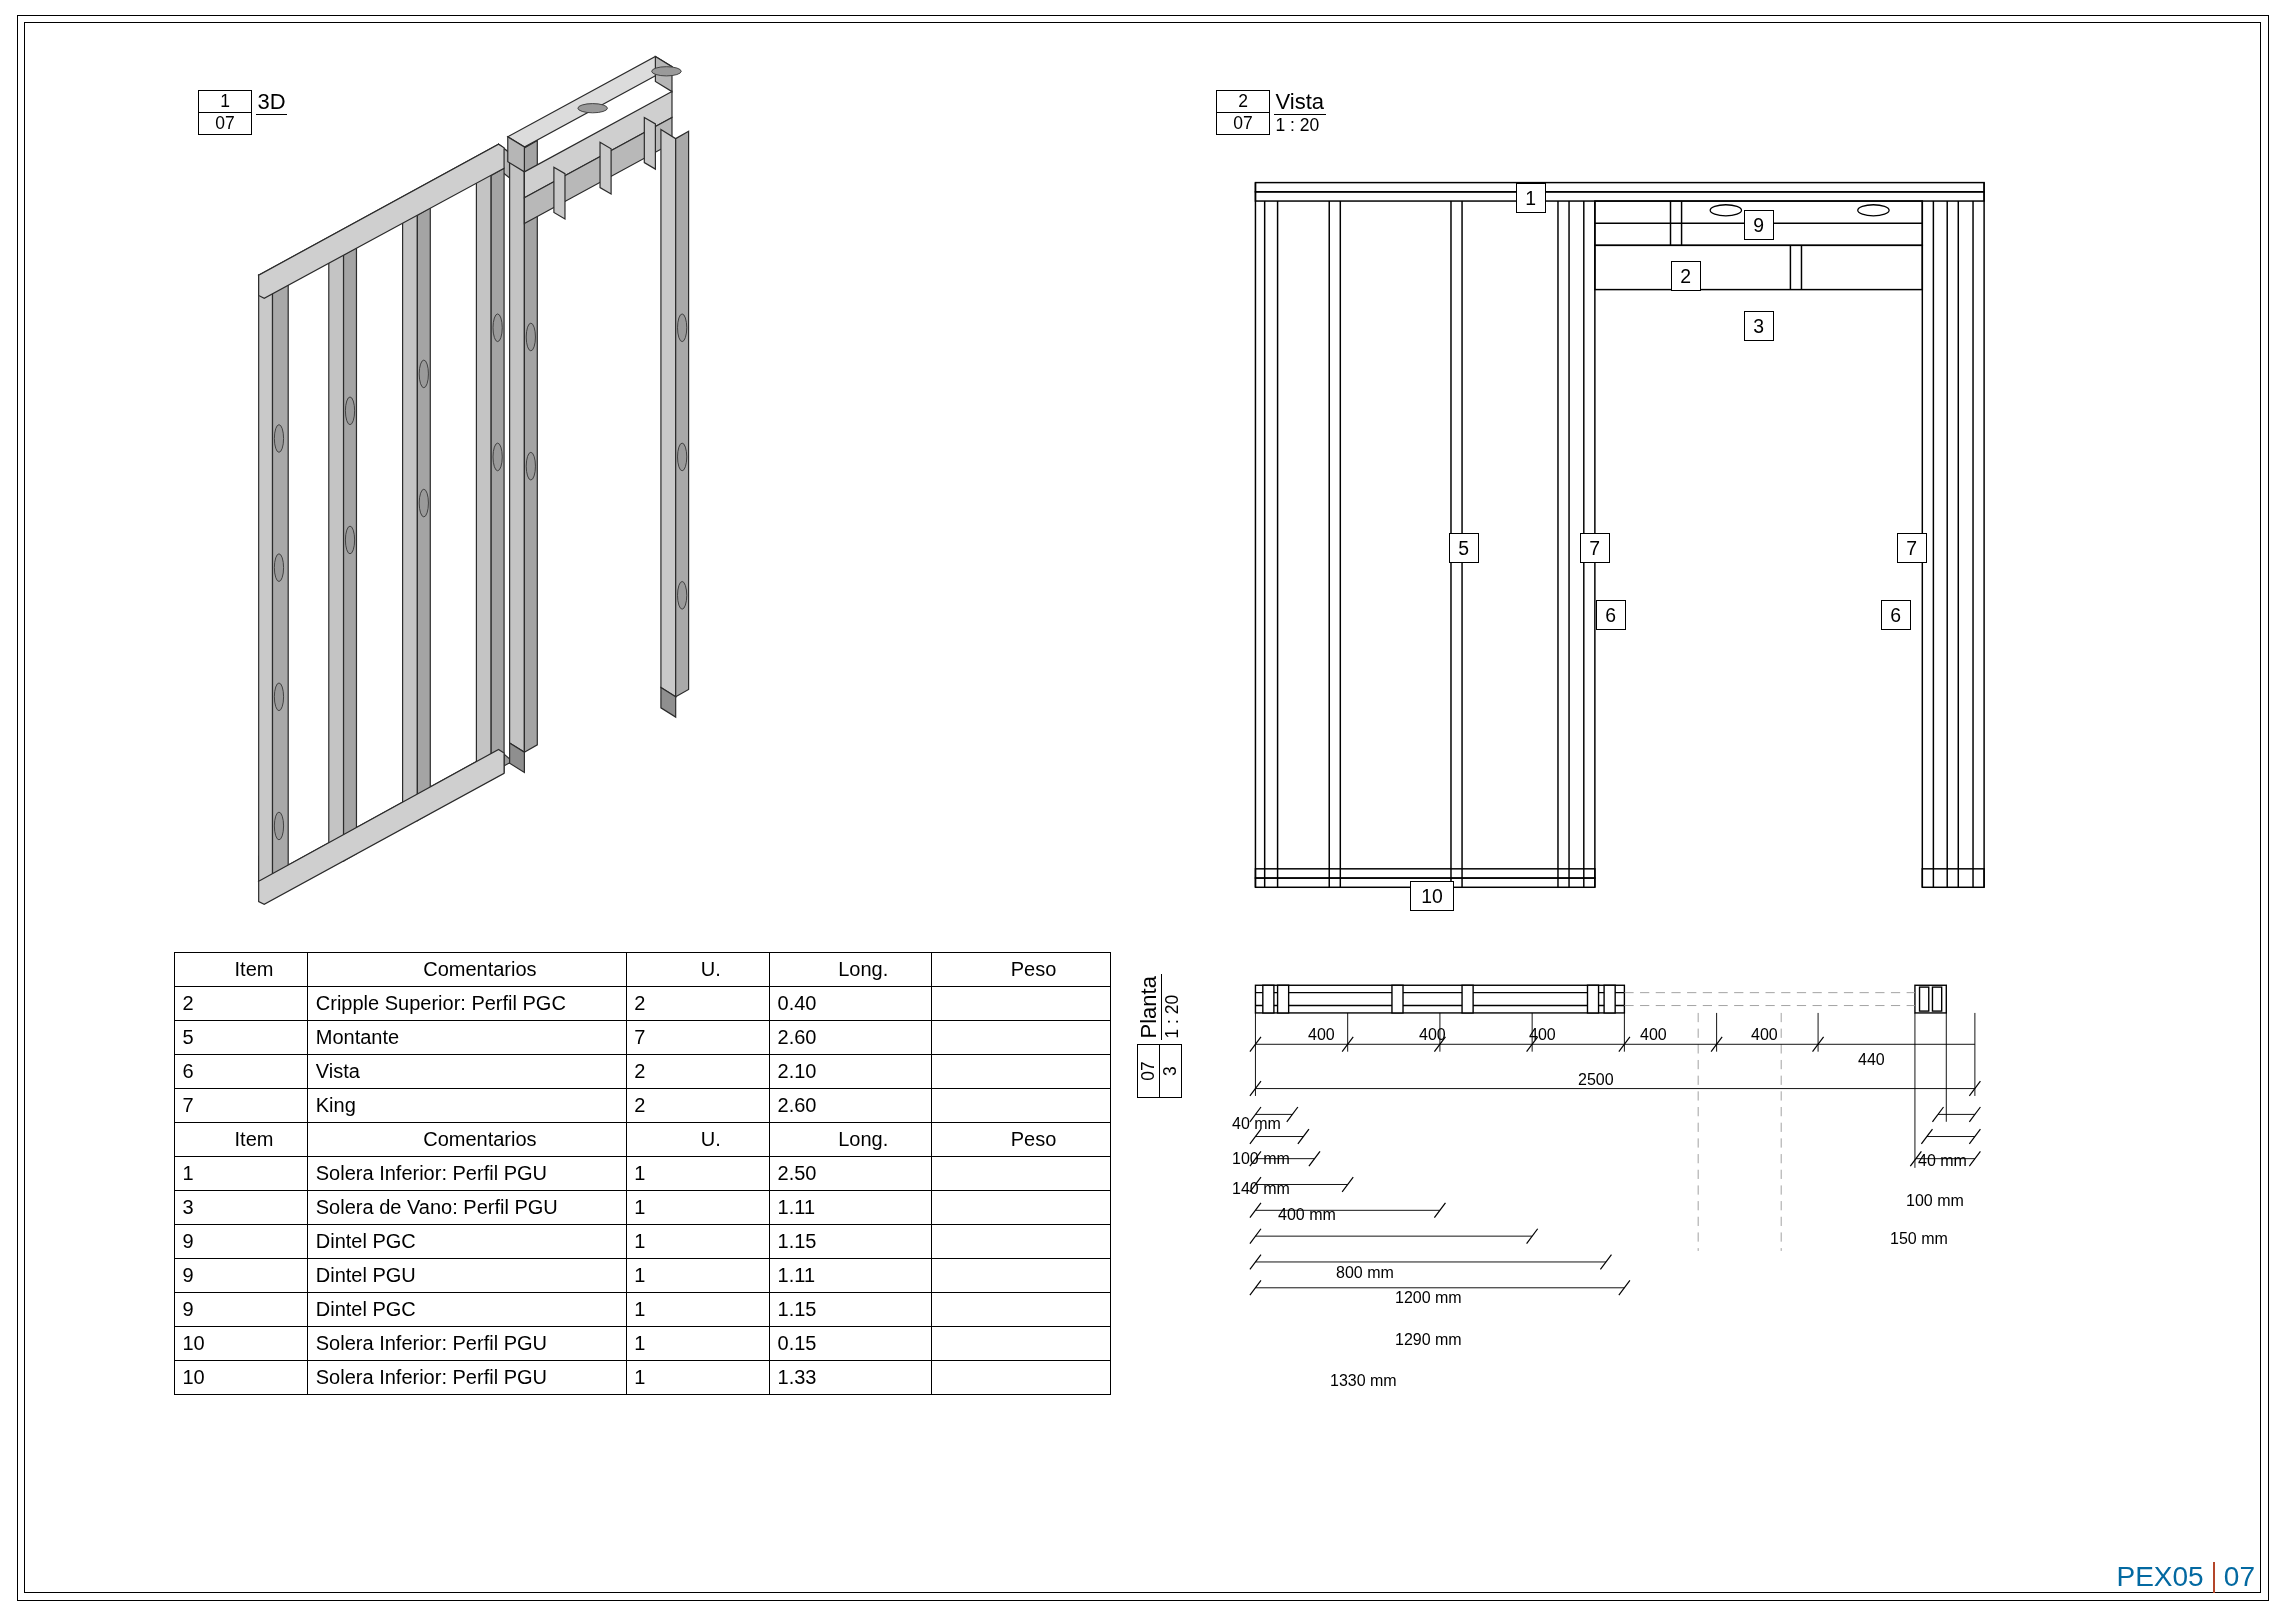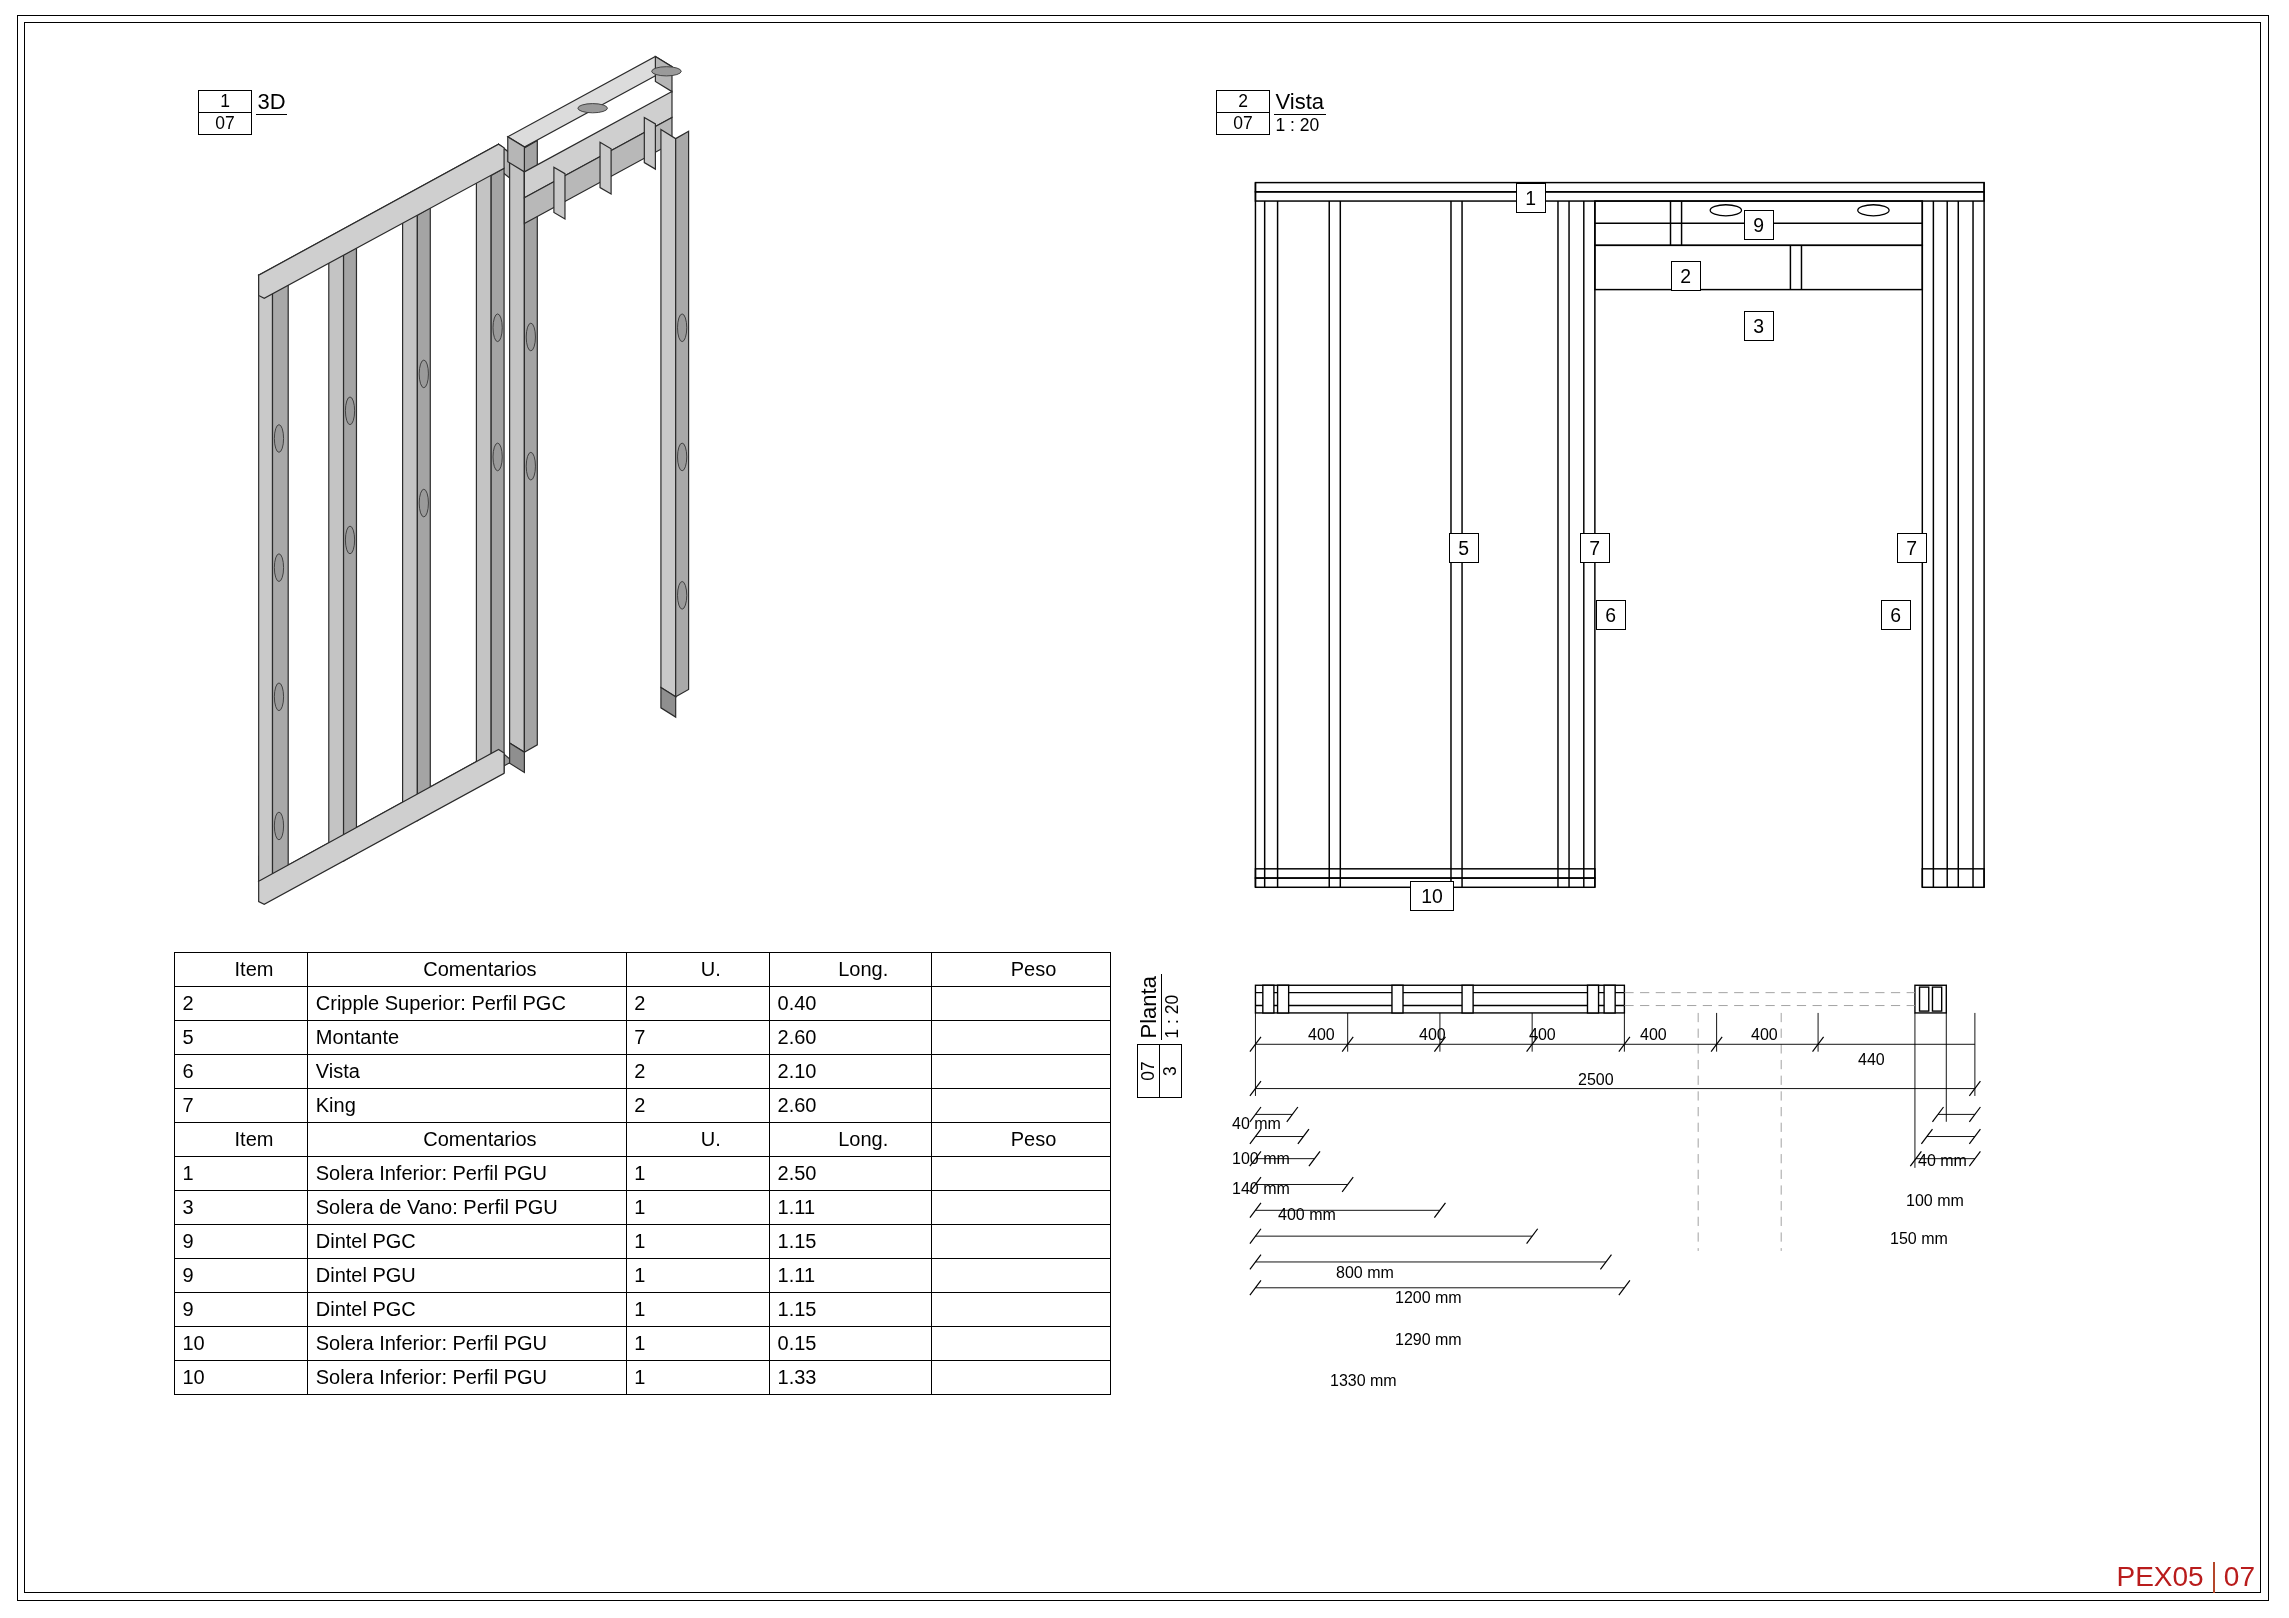--- a/index.html
+++ b/index.html
@@ -104,21 +104,21 @@
     color: #000;
   }
 
   
   .titleblock {
     position: absolute;
     right: 35px;
     bottom: 26px;
     display: flex;
     align-items: center;
-    color: #b91c1c;
+    color: #0369a1;
     font-size: 28px;
   }
   .titleblock .sep {
     width: 1.8px;
     height: 31px;
     background: #b4462a;
     margin: 0 9.2px;
   }
 
   

